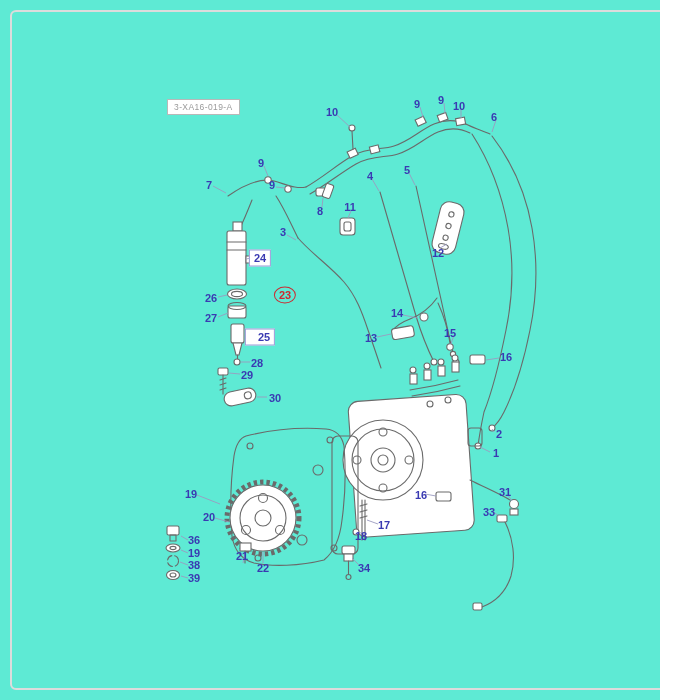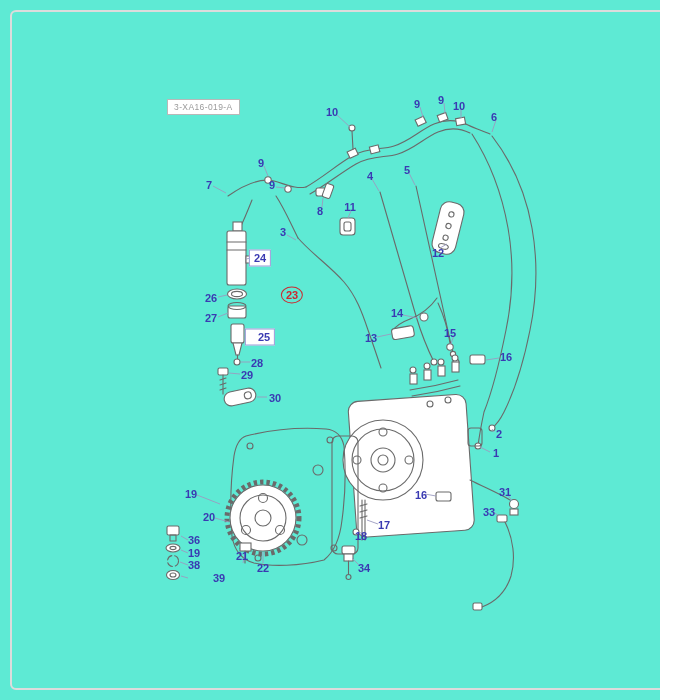--- a/index.html
+++ b/index.html
@@ -247,39 +247,39 @@
       <div class="part-label plain" style="left: 209px; top: 185px;">7</div>
       <div class="part-label plain" style="left: 261px; top: 163px;">9</div>
       <div class="part-label plain" style="left: 272px; top: 185px;">9</div>
       <div class="part-label plain" style="left: 320px; top: 211px;">8</div>
       <div class="part-label plain" style="left: 370px; top: 176px;">4</div>
       <div class="part-label plain" style="left: 407px; top: 170px;">5</div>
       <div class="part-label plain" style="left: 350px; top: 207px;">11</div>
       <div class="part-label plain" style="left: 283px; top: 232px;">3</div>
       <div class="part-label plain" style="left: 438px; top: 253px;">12</div>
       <div class="part-label boxed" style="left: 260px; top: 258px;">24</div>
-      <div class="part-label circled" style="left: 292px; top: 295px;">23</div>
+      <div class="part-label circled" style="left: 285px; top: 295px;">23</div>
       <div class="part-label bold" style="left: 211px; top: 298px;">26</div>
       <div class="part-label bold" style="left: 211px; top: 318px;">27</div>
       <div class="part-label boxed" style="left: 260px; top: 337px; padding-left: 12px;">25</div>
       <div class="part-label plain" style="left: 257px; top: 363px;">28</div>
       <div class="part-label plain" style="left: 247px; top: 375px;">29</div>
       <div class="part-label plain" style="left: 275px; top: 398px;">30</div>
       <div class="part-label plain" style="left: 397px; top: 313px;">14</div>
       <div class="part-label plain" style="left: 371px; top: 338px;">13</div>
       <div class="part-label plain" style="left: 450px; top: 333px;">15</div>
       <div class="part-label plain" style="left: 506px; top: 357px;">16</div>
       <div class="part-label plain" style="left: 499px; top: 434px;">2</div>
       <div class="part-label plain" style="left: 496px; top: 453px;">1</div>
       <div class="part-label plain" style="left: 191px; top: 494px;">19</div>
       <div class="part-label plain" style="left: 209px; top: 517px;">20</div>
       <div class="part-label plain" style="left: 194px; top: 540px;">36</div>
       <div class="part-label plain" style="left: 194px; top: 553px;">19</div>
       <div class="part-label plain" style="left: 194px; top: 565px;">38</div>
-      <div class="part-label plain" style="left: 194px; top: 578px; margin-left: 25px;">39</div>
+      <div class="part-label plain" style="left: 194px; top: 578px;">39</div>
       <div class="part-label plain" style="left: 242px; top: 556px;">21</div>
       <div class="part-label plain" style="left: 263px; top: 568px;">22</div>
       <div class="part-label plain" style="left: 384px; top: 525px;">17</div>
       <div class="part-label plain" style="left: 361px; top: 536px;">18</div>
       <div class="part-label plain" style="left: 421px; top: 495px;">16</div>
       <div class="part-label plain" style="left: 364px; top: 568px;">34</div>
       <div class="part-label plain" style="left: 505px; top: 492px;">31</div>
       <div class="part-label plain" style="left: 489px; top: 512px;">33</div>
     </div>
 </div>

